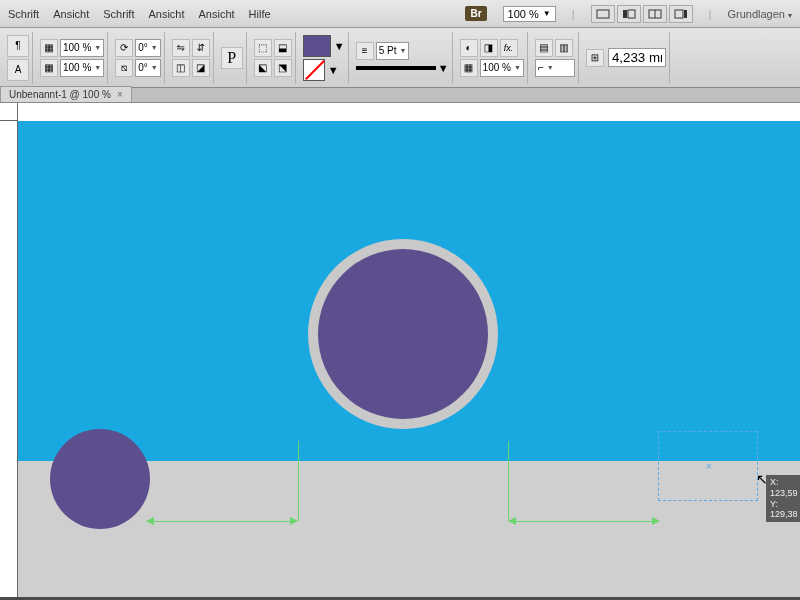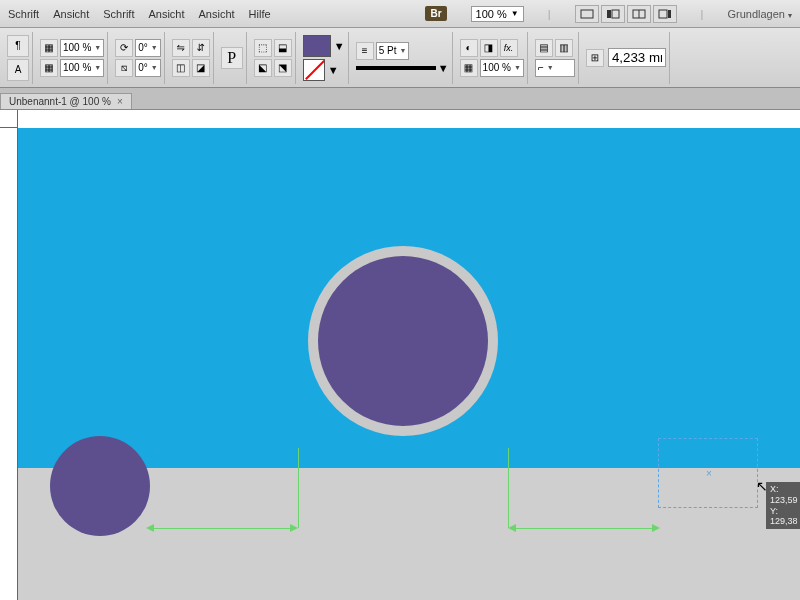--- a/index.html
+++ b/index.html
@@ -1,38 +1,38 @@
 <!DOCTYPE html>
 <html><head>
 <meta charset="utf-8">
 <style>
 * { box-sizing: border-box; margin: 0; padding: 0; }
 body { font-family: "Segoe UI", Tahoma, sans-serif; font-size: 11px; background: #4a4a4a; width: 800px; height: 600px; overflow: hidden; }
 .menubar { background: linear-gradient(#e8e8e8,#d4d4d4); height: 28px; display: flex; align-items: center; padding: 0 8px; gap: 14px; border-bottom: 1px solid #999; }
 .menubar .menu-item { color: #333; cursor: default; }
-.menubar .right { margin-left: auto; display: flex; align-items: center; gap: 24px; text-align: right; }
+.menubar .right { margin-left: auto; display: flex; align-items: center; gap: 16px; text-align: right; }
 .br-btn { background: #5a4a2a; color: #fff; padding: 2px 5px; border-radius: 2px; font-size: 10px; font-weight: bold; }
 .zoom-combo { display: flex; align-items: center; background: #fff; border: 1px solid #999; padding: 1px 4px; }
 .zoom-combo .tri { margin-left: 4px; font-size: 8px; }
 .top-icons { display: flex; gap: 2px; }
 .top-icon { width: 24px; height: 18px; background: #e0e0e0; border: 1px solid #aaa; display: flex; align-items: center; justify-content: center; }
 .workspace-label { color: #555; }
 .toolbar { background: linear-gradient(#e4e4e4,#cfcfcf); height: 60px; border-bottom: 1px solid #888; display: flex; align-items: center; padding: 2px 4px; gap: 4px; }
 .tool-group { display: flex; flex-direction: column; gap: 2px; padding: 0 3px; border-right: 1px solid #b0b0b0; height: 52px; justify-content: center; }
 .tool-group.row { flex-direction: row; align-items: center; }
 .tbtn { width: 22px; height: 22px; background: #e8e8e8; border: 1px solid #bbb; display: flex; align-items: center; justify-content: center; font-size: 10px; }
 .tbtn.small { width: 18px; height: 18px; }
 .combo { display: flex; align-items: center; background: #fff; border: 1px solid #999; height: 18px; padding: 0 2px; font-size: 10px; }
 .combo .tri { margin-left: 3px; font-size: 7px; color: #555; }
 .swatch { width: 28px; height: 22px; background: #5d4e8e; border: 1px solid #555; }
 .stroke-line { width: 80px; height: 4px; background: #000; }
 .no-fill { width: 22px; height: 22px; border: 1px solid #555; background: #fff; position: relative; }
 .no-fill::after { content: ""; position: absolute; left: -2px; top: 9px; width: 26px; height: 2px; background: red; transform: rotate(-45deg); }
 .input-mm { background: #fff; border: 1px solid #999; padding: 1px 3px; width: 58px; }
-.tabbar { background: #bfbfbf; height: 22px; display: flex; align-items: flex-end; border-bottom: 1px solid #888; }
+.tabbar { background: #bfbfbf; height: 15px; display: flex; align-items: flex-end; border-bottom: 1px solid #888; }
 .doctab { background: #d8d8d8; border: 1px solid #999; border-bottom: none; padding: 2px 8px; font-size: 10px; color: #333; display: flex; align-items: center; gap: 6px; }
 .doctab .close { font-size: 10px; color: #666; }
 .ruler-h { height: 18px; background: #fff; border-bottom: 1px solid #666; position: relative; margin-left: 18px; overflow: hidden; }
 .ruler-corner { width: 18px; height: 18px; background: #fff; border-right: 1px solid #666; border-bottom: 1px solid #666; }
 .ruler-wrap { display: flex; background: #fff; }
 .work-wrap { display: flex; height: 476px; }
 .ruler-v { width: 18px; background: #fff; border-right: 1px solid #666; }
 .canvas { flex: 1; background: #cfcfcf; position: relative; overflow: hidden; }
 .sky { position: absolute; left: 0; top: 0; right: 0; height: 340px; background: #1aa8e0; }
 .big-circle-outer { position: absolute; left: 290px; top: 118px; width: 190px; height: 190px; border-radius: 50%; background: #c9c9c9; display: flex; align-items: center; justify-content: center; }

